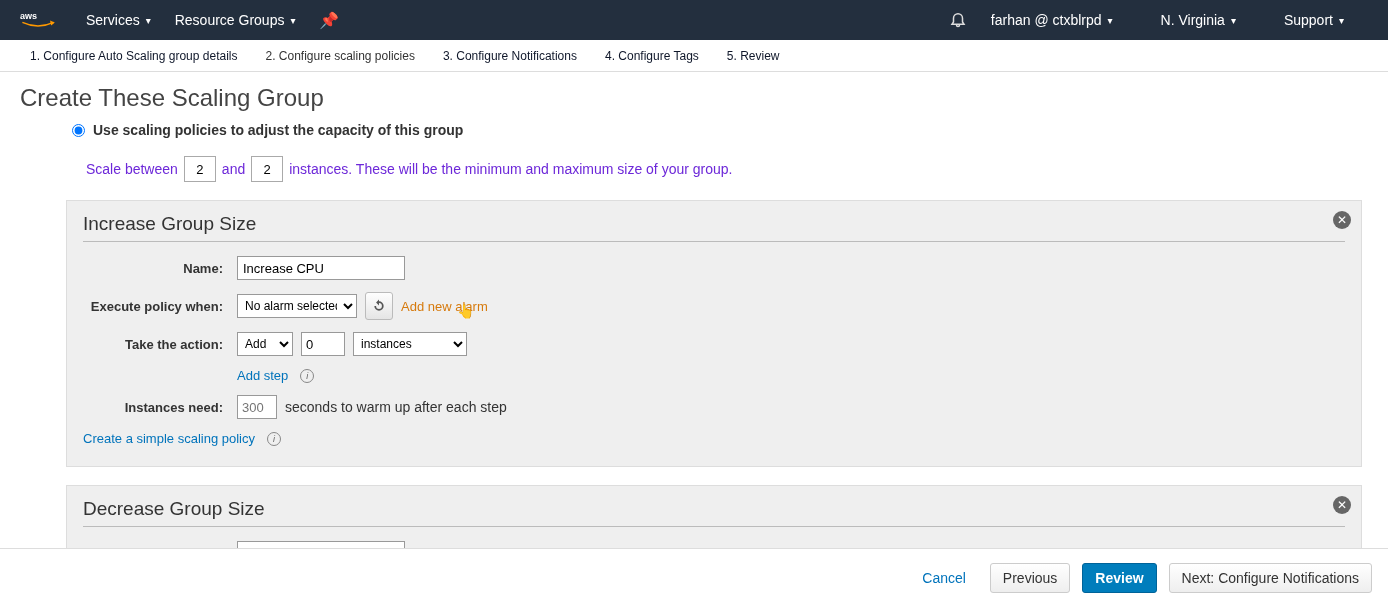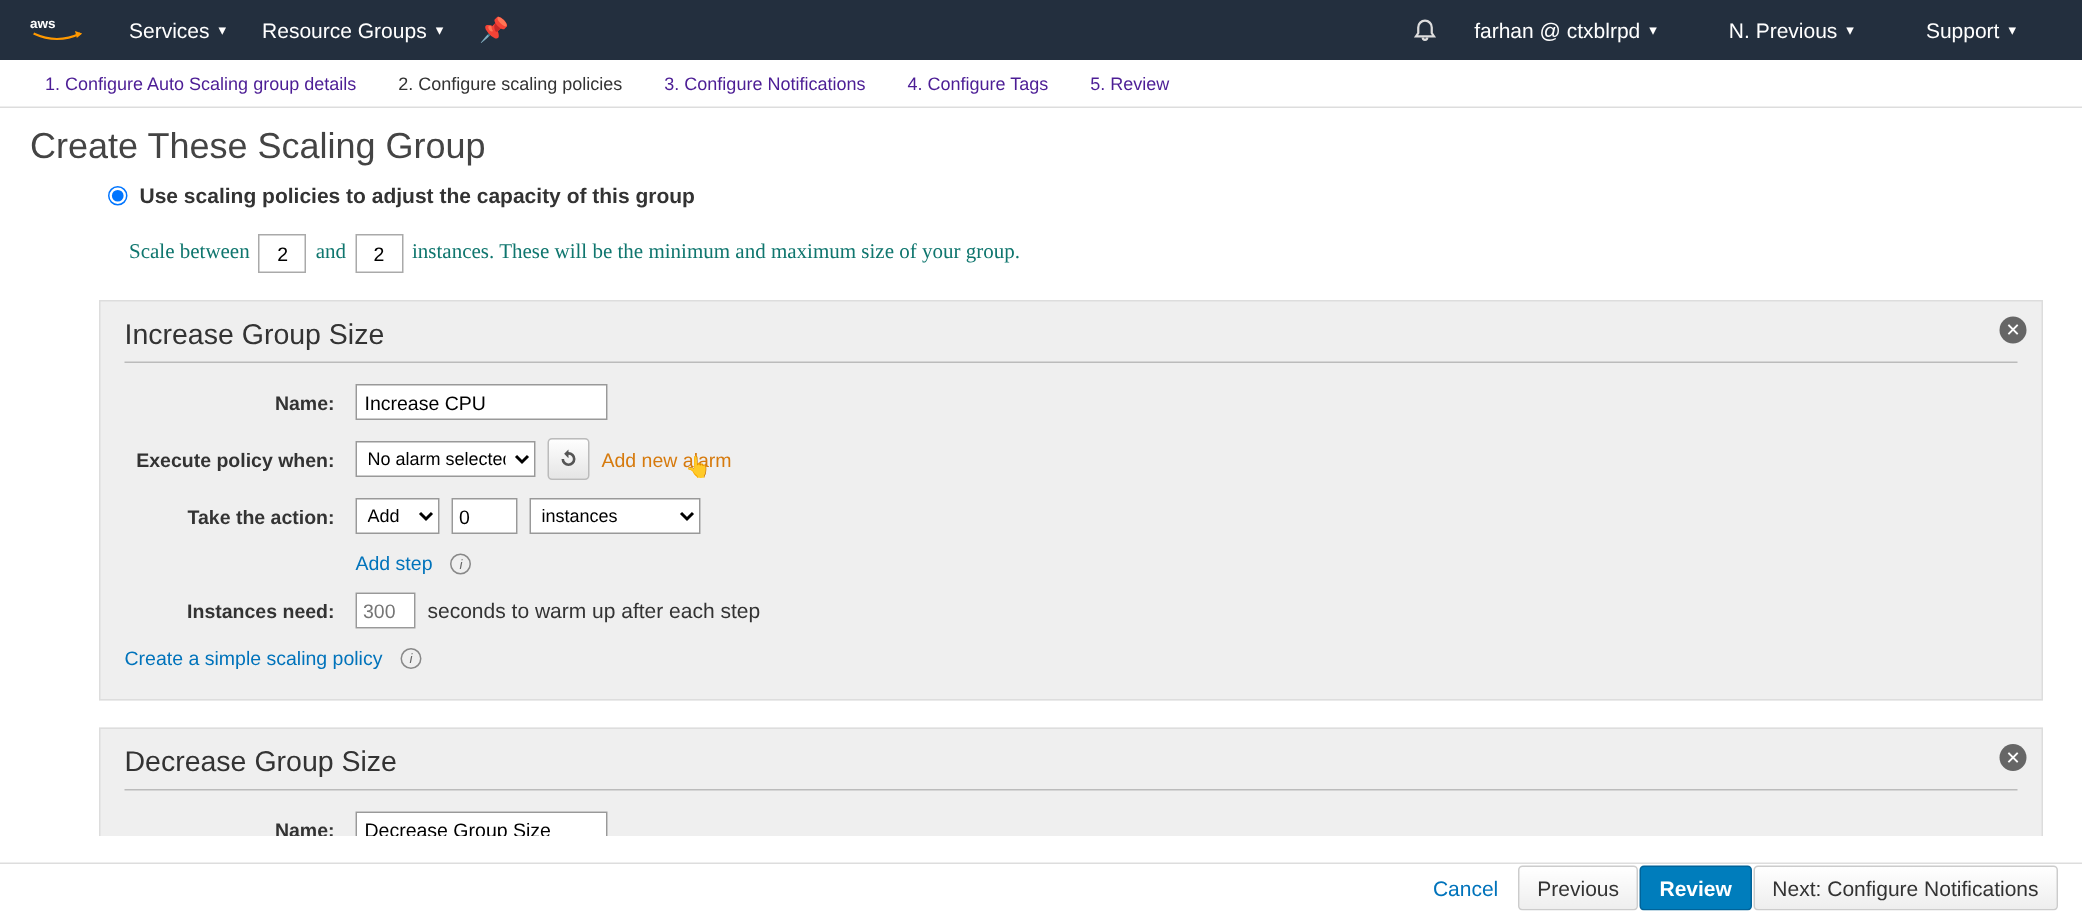--- a/index.html
+++ b/index.html
@@ -10,33 +10,33 @@
 .aws-logo { display: flex; align-items: center; margin-right: 30px; }
 .aws-logo svg { width: 36px; height: 22px; }
 .header-item { display: flex; align-items: center; margin-right: 24px; cursor: pointer; font-size: 14px; text-align: center; }
 .header-item .caret { margin-left: 6px; font-size: 10px; }
 .header-right { margin-left: auto; display: flex; align-items: center; gap: 24px; }
 .bell-icon svg { width: 18px; height: 18px; }
 .pin-icon { color: #ccc; font-size: 16px; }
 
 
 .steps { border-bottom: 1px solid #ddd; height: 32px; display: flex; align-items: center; padding: 0 30px; gap: 28px; }
-.step { color: #4c1d95; font-size: 12px; cursor: pointer; }
+.step { color: #0f172a; font-size: 12px; cursor: pointer; }
 .step.active { color: #333; }
 
 
 .page { padding: 12px 20px 0 20px; height: calc(100% - 40px - 32px - 50px); overflow-y: auto; position: relative; }
 .page-title { font-size: 24px; font-weight: 400; color: #444; margin-bottom: 10px; }
 
 .radio-row { display: flex; align-items: center; margin-left: 52px; margin-bottom: 18px; }
 .radio-row input[type=radio] { margin-right: 8px; }
 .radio-row label { font-weight: bold; font-size: 14px; color: #333; }
 
 .scale-row { margin-left: 66px; margin-bottom: 18px; font-size: 14px; display: flex; align-items: center; gap: 6px; }
-.scale-row span { color: #0f766e; font-family: Liberation Serif, serif; }
+.scale-row span { color: #6d28d9; }
 .scale-row input { width: 32px; height: 26px; text-align: center; border: 1px solid #aaa; font-size: 13px; }
 
 
 .panel { background: #efefef; border: 1px solid #ddd; margin-left: 46px; margin-right: 6px; margin-bottom: 18px; padding: 12px 16px 20px 16px; position: relative; }
 .panel-title-row { border-bottom: 1px solid #bbb; padding-bottom: 6px; margin-bottom: 14px; display: flex; align-items: center; }
 .panel-title { font-size: 19px; font-weight: 400; color: #333; }
 .close-btn { position: absolute; right: 10px; top: 10px; width: 18px; height: 18px; border-radius: 50%; background: #666; color: #fff; display: flex; align-items: center; justify-content: center; font-size: 12px; cursor: pointer; }
 
 .form-row { display: flex; align-items: center; margin-bottom: 12px; }
 .form-label { width: 140px; text-align: right; font-weight: bold; font-size: 13px; color: #333; margin-right: 14px; }
@@ -52,21 +52,21 @@
 .refresh-btn svg { width: 14px; height: 14px; }
 .link { color: #0073bb; cursor: pointer; }
 .link.hover-orange { color: #d67a0d; }
 .link.add-alarm { position: relative; }
 .cursor-hand { position: absolute; left: 56px; top: 4px; font-size: 14px; color: #222; }
 .info-icon { display: inline-flex; width: 14px; height: 14px; border: 1px solid #888; border-radius: 50%; align-items: center; justify-content: center; font-size: 9px; color: #666; margin-left: 4px; font-style: italic; }
 .suffix-text { font-size: 14px; color: #333; }
 .simple-link-row { margin-top: 4px; display: flex; align-items: center; }
 
 
-.footer { position: absolute; bottom: 0; left: 0; right: 0; height: 32px; border-top: 1px solid #ddd; display: flex; align-items: center; justify-content: flex-end; gap: 1px; padding-right: 16px; background: #fff; }
+.footer { position: absolute; bottom: 0; left: 0; right: 0; height: 59px; border-top: 1px solid #ddd; display: flex; align-items: center; justify-content: flex-end; gap: 12px; padding-right: 16px; background: #fff; }
 .btn { height: 30px; padding: 0 12px; font-size: 14px; border-radius: 3px; cursor: pointer; display: inline-flex; align-items: center; }
 .btn.link-btn { color: #0073bb; background: none; border: none; }
 .btn.default { background: linear-gradient(#fff,#eee); border: 1px solid #ccc; color: #333; }
 .btn.primary { background: #007dbc; border: 1px solid #006399; color: #fff; font-weight: bold; }
 
 
 .page::-webkit-scrollbar { width: 14px; }
 .page::-webkit-scrollbar-thumb { background: #c1c1c1; }
 
 </style>
@@ -95,21 +95,21 @@
       <svg viewBox="0 0 24 24" fill="none" stroke="#ddd" stroke-width="2">
           <path d="M18 16v-5a6 6 0 10-12 0v5l-2 3h16l-2-3z"></path>
           <path d="M10 20a2 2 0 004 0"></path>
         </svg>
     </div>
     <div class="header-item">
       <span>farhan @ ctxblrpd</span>
       <span class="caret">▾</span>
     </div>
     <div class="header-item">
-      <span>N. Previous</span>
+      <span>N. Virginia</span>
       <span class="caret">▾</span>
     </div>
     <div class="header-item">
       <span>Support</span>
       <span class="caret">▾</span>
     </div>
   </div>
 </div>
 
 <div class="steps">

